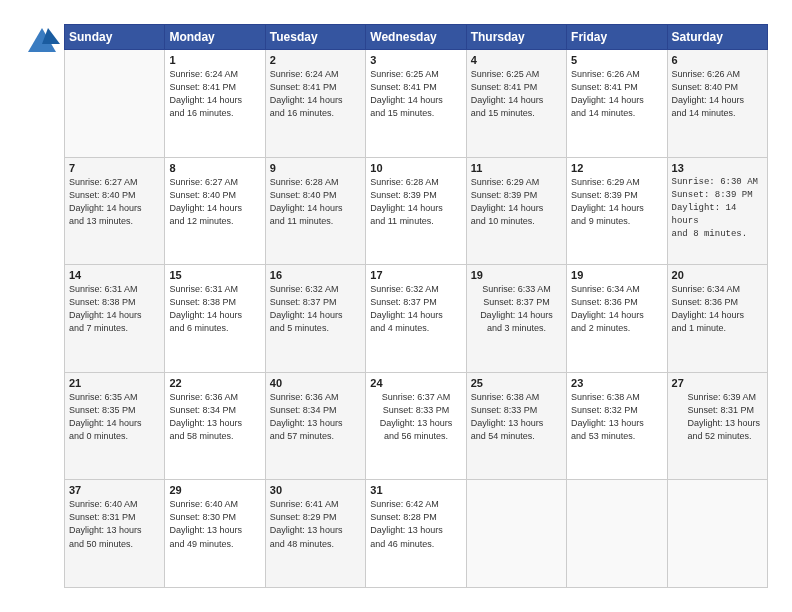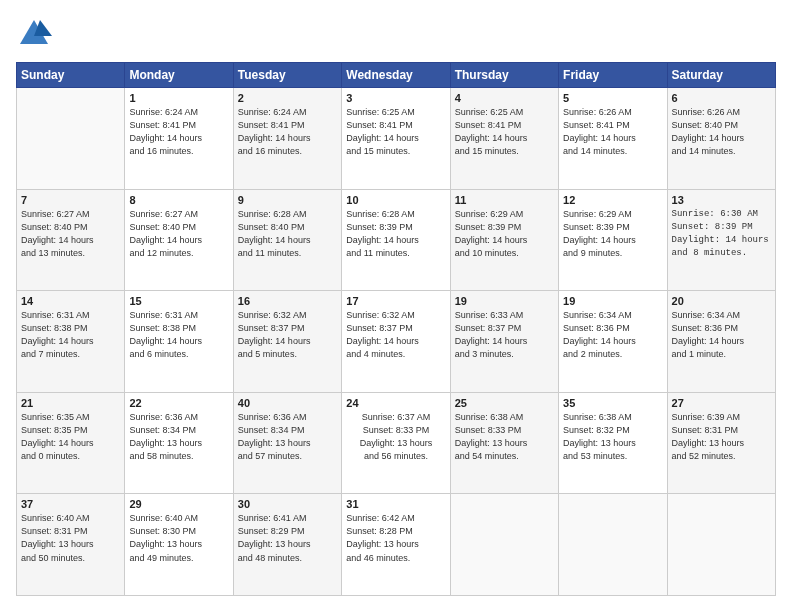--- a/index.html
+++ b/index.html
@@ -6,23 +6,23 @@
     body {
       width: 792px;
       height: 612px;
       font-family: Arial, sans-serif;
       background: #fff;
       overflow: hidden;
     }
     .page {
       width: 792px;
       height: 612px;
-      padding: 16px;
+      padding: 24px;
       display: flex;
-      flex-direction: column;
+      flex-direction: row;
     }
     .header {
       display: flex;
       justify-content: space-between;
       align-items: flex-start;
       margin-bottom: 10px;
     }
     .logo {
       display: flex;
       align-items: center;
@@ -250,21 +250,21 @@
           </td>
           <td>
             <span class="day-num">17</span>
             <div class="day-info" style="white-space: pre-line;">Sunrise: 6:32 AM
 Sunset: 8:37 PM
 Daylight: 14 hours
 and 4 minutes.</div>
           </td>
           <td>
             <span class="day-num">19</span>
-            <div class="day-info" style="white-space: pre-line;">Sunrise: 6:33 AM
+            <div class="day-info" style="white-space: pre-line; text-align: center;">Sunrise: 6:33 AM
 Sunset: 8:37 PM
 Daylight: 14 hours
 and 3 minutes.</div>
           </td>
           <td>
             <span class="day-num">19</span>
             <div class="day-info" style="white-space: pre-line;">Sunrise: 6:34 AM
 Sunset: 8:36 PM
 Daylight: 14 hours
 and 2 minutes.</div>
@@ -307,29 +307,29 @@
 and 56 minutes.</div>
           </td>
           <td>
             <span class="day-num">25</span>
             <div class="day-info" style="white-space: pre-line;">Sunrise: 6:38 AM
 Sunset: 8:33 PM
 Daylight: 13 hours
 and 54 minutes.</div>
           </td>
           <td>
-            <span class="day-num">35</span>
+            <span class="day-num">23</span>
             <div class="day-info" style="white-space: pre-line;">Sunrise: 6:38 AM
 Sunset: 8:32 PM
 Daylight: 13 hours
 and 53 minutes.</div>
           </td>
           <td>
             <span class="day-num">27</span>
-            <div class="day-info" style="white-space: pre-line;">Sunrise: 6:39 AM
+            <div class="day-info" style="white-space: pre-line; margin-left: 16px;">Sunrise: 6:39 AM
 Sunset: 8:31 PM
 Daylight: 13 hours
 and 52 minutes.</div>
           </td>
         </tr>
         <tr>
           <td>
             <span class="day-num">37</span>
             <div class="day-info" style="white-space: pre-line;">Sunrise: 6:40 AM
 Sunset: 8:31 PM

